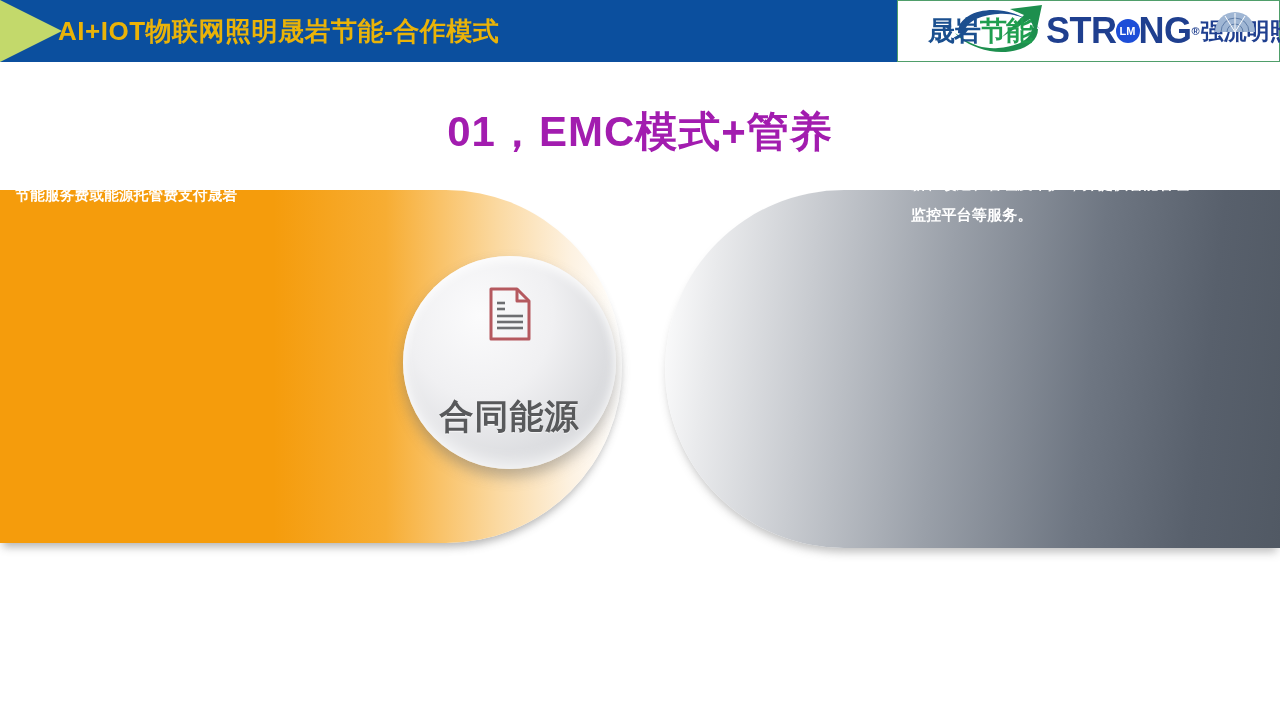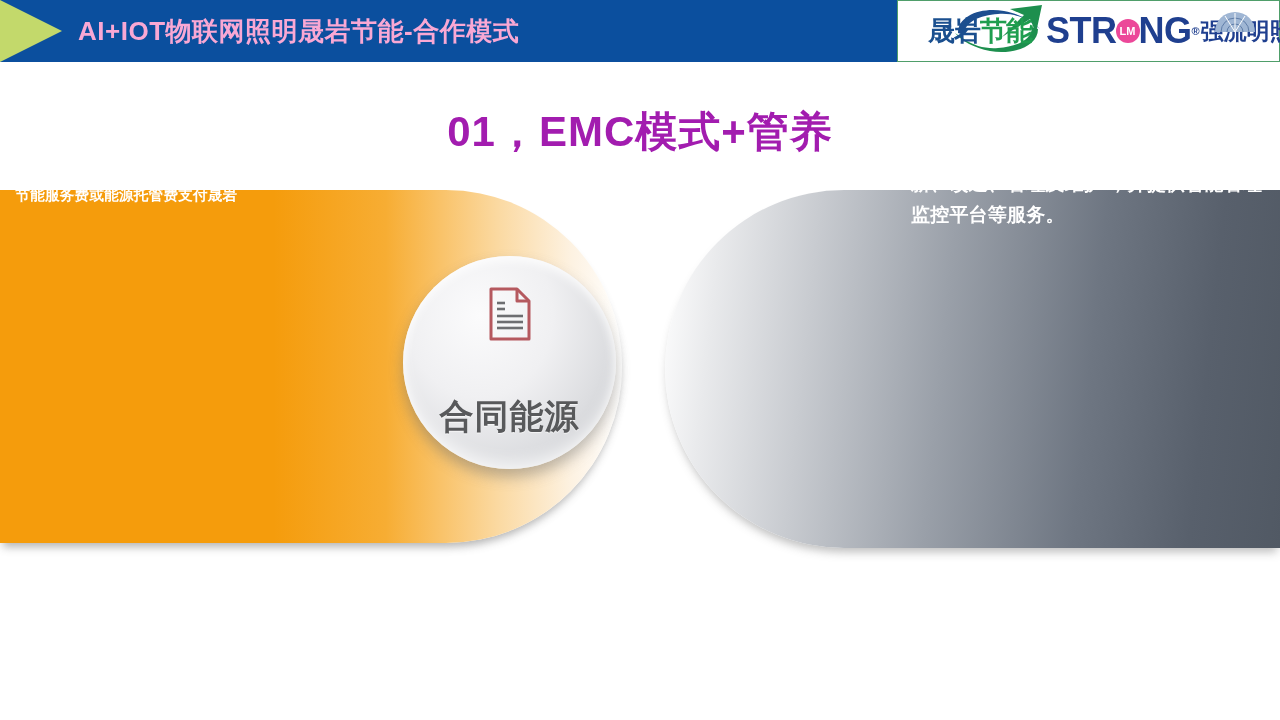--- a/index.html
+++ b/index.html
@@ -5,38 +5,38 @@
   html,body{margin:0;padding:0;background:#fff;}
   body{width:1280px;height:720px;overflow:hidden;
        font-family:"Liberation Sans","DejaVu Sans",sans-serif;}
   .slide{position:relative;width:1280px;height:720px;background:#ffffff;}
 
   
   .header{position:absolute;left:0;top:0;width:1280px;height:62px;background:#0b4f9e;}
   .header-arrow{position:absolute;left:0;top:0;width:0;height:0;
                 border-top:31px solid transparent;border-bottom:31px solid transparent;
                 border-left:62px solid #c3d96b;}
-  .header-title{position:absolute;left:78px;top:0;height:80px;line-height:62px;
-                color:#f9a8d4;font-size:26px;font-weight:bold;letter-spacing:.5px;
+  .header-title{position:absolute;left:58px;top:0;height:80px;line-height:62px;
+                color:#eab308;font-size:26px;font-weight:bold;letter-spacing:.5px;
                 white-space:nowrap;}
   .logo-box{position:absolute;right:0;top:0;width:383px;height:62px;
             background:#ffffff;border:1px solid #4f9e6a;box-sizing:border-box;
             display:flex;align-items:center;}
   .logo-inner{position:relative;display:flex;align-items:center;padding-left:30px;width:100%;
               height:100%;}
   .logo-cn{position:relative;font-size:27px;font-weight:bold;color:#1a4f8f;
            letter-spacing:-1px;white-space:nowrap;z-index:2;}
   .logo-cn .g{color:#1f9e4f;}
   .swoosh{position:absolute;left:52px;top:2px;width:96px;height:56px;z-index:1;}
   .logo-strong{position:relative;margin-left:14px;display:flex;align-items:center;
                white-space:nowrap;z-index:2;}
   .strong-txt{font-size:36px;font-weight:bold;color:#1f3f8f;letter-spacing:-.5px;
               font-family:"Liberation Sans",sans-serif;}
   .strong-o{display:inline-block;width:24px;height:24px;border-radius:50%;
-            background:#ec4899;color:#fff;font-size:11px;font-weight:bold;
+            background:#1d4ed8;color:#fff;font-size:11px;font-weight:bold;
             text-align:center;line-height:24px;margin:0 -1px;vertical-align:-3px;}
   .reg{font-size:11px;color:#1f3f8f;vertical-align:super;font-weight:bold;}
   .strong-cn{font-size:23px;font-weight:bold;color:#1f3f8f;margin-left:1px;letter-spacing:0;}
   .fan{position:absolute;left:167px;top:0px;width:44px;height:22px;z-index:1;}
 
   
   .slide-title{position:absolute;left:0;top:104px;width:1280px;text-align:center;
                font-size:42px;font-weight:bold;color:#a21caf;letter-spacing:1px;}
 
   
@@ -49,21 +49,21 @@
   .panel-right{position:absolute;left:665px;top:0;width:615px;height:358px;
                border-radius:179px 0 0 179px;
                background:linear-gradient(96deg,#ffffff 0%,#e9eaec 9%,#c8cbd0 24%,#9aa0a9 45%,#6e7682 68%,#58606c 86%,#515964 100%);
                box-shadow:0 7px 10px -3px rgba(90,90,90,.4);}
 
   .left-text{position:absolute;left:8px;top:76px;color:#ffffff;font-size:14.5px;
              font-weight:bold;line-height:26.5px;letter-spacing:.3px;z-index:5;}
   .left-text div{white-space:nowrap;text-align:center;}
 
   .right-text{position:absolute;left:911px;top:75px;width:352px;color:#ffffff;
-              font-size:19px;font-weight:bold;line-height:31px;letter-spacing:.2px;z-index:5;}
+              font-size:15px;font-weight:bold;line-height:31px;letter-spacing:.2px;z-index:5;}
   .right-text div{white-space:nowrap;}
 
   
   .circle{position:absolute;border-radius:50%;display:flex;flex-direction:column;
           align-items:center;justify-content:center;z-index:6;}
   .circle-left{left:403px;top:256px;width:213px;height:213px;
                background:radial-gradient(ellipse at 36% 28%,#fbfbfc 0%,#f0f0f2 38%,#dcdde0 68%,#c7c9cd 90%,#bcbec3 100%);
                box-shadow:0 8px 14px rgba(100,100,100,.42),
                           inset 0 -8px 14px rgba(255,255,255,.65),
                           inset 0 5px 10px rgba(255,255,255,.8);gap:44px;}

